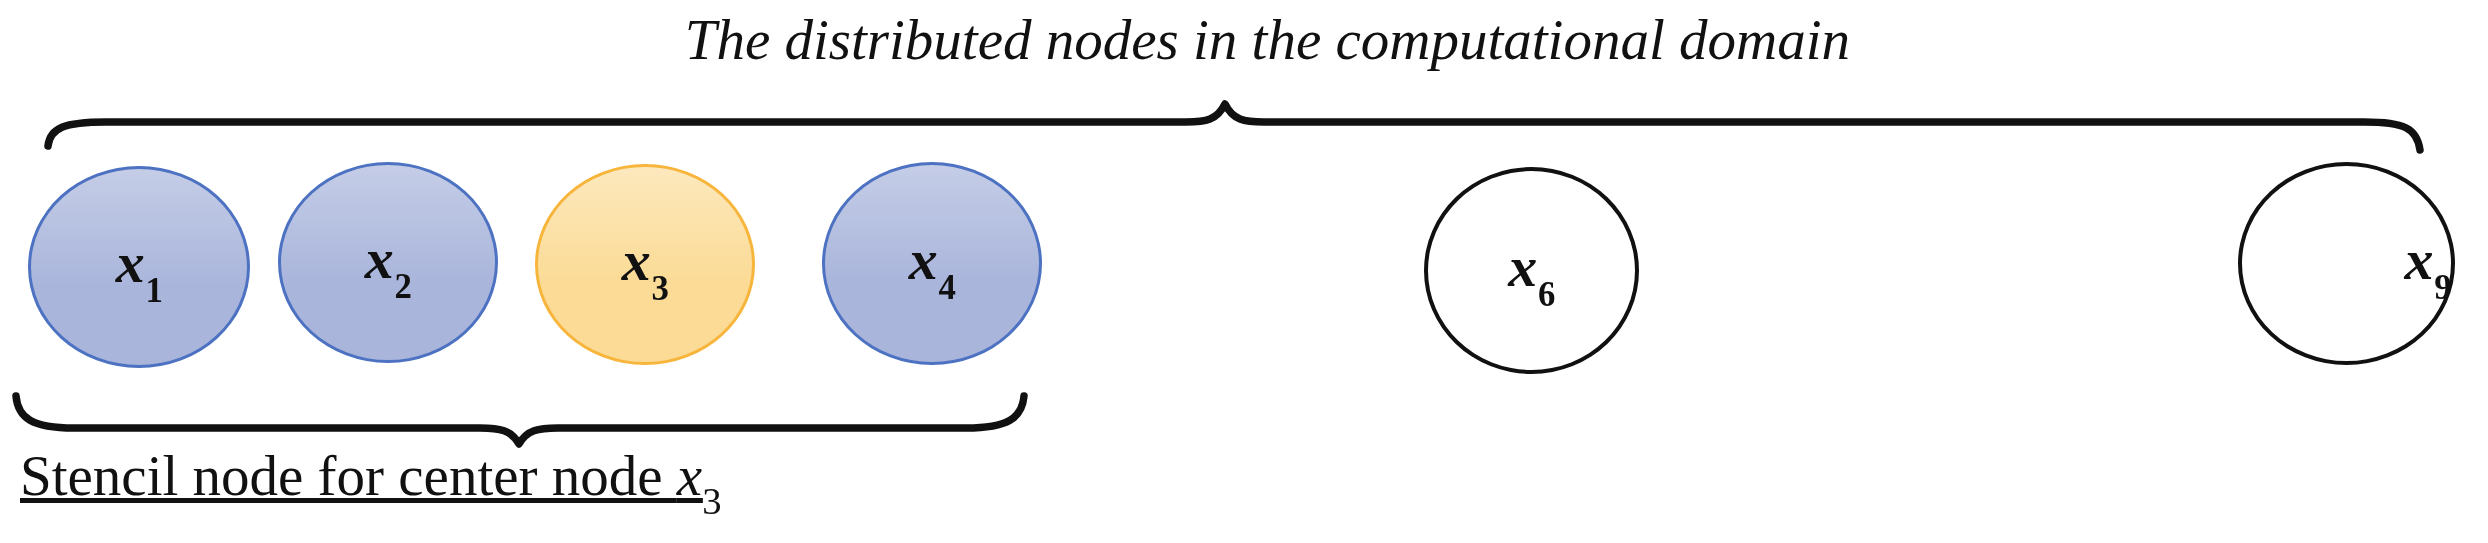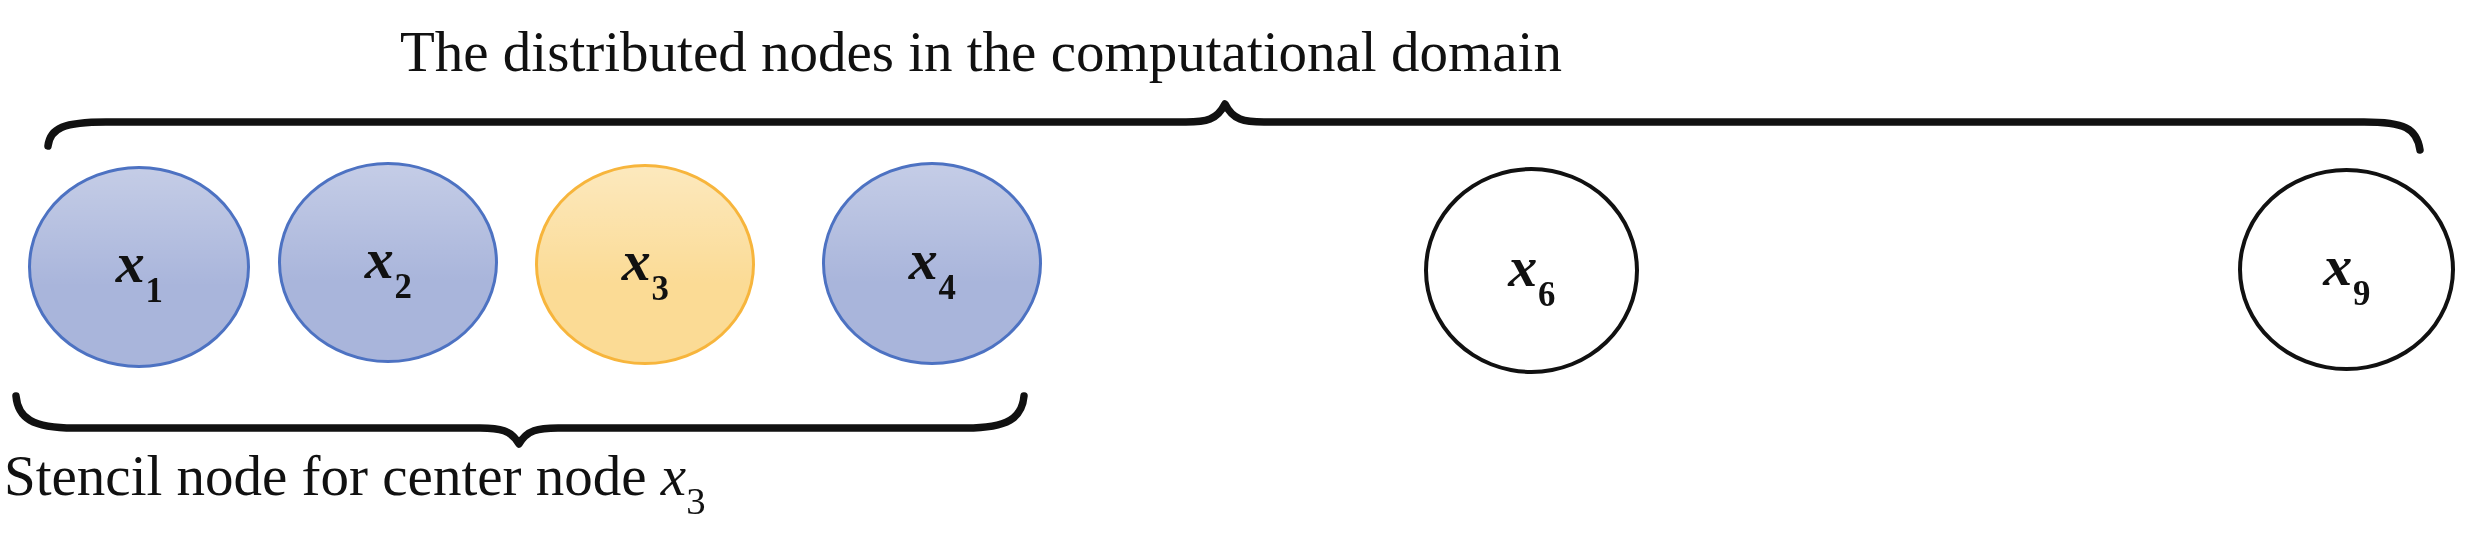--- a/index.html
+++ b/index.html
@@ -9,27 +9,28 @@
     height: 543px;
     background: #ffffff;
     font-family: "Liberation Serif", "DejaVu Serif", serif;
     color: var(--text-color, #111);
     overflow: hidden;
   }
 
   .title {
     position: absolute;
     left: 400px;
-    top: 16px;
+    top: 4px;
     width: 1450px;
-    text-align: left;
+    text-align: right;
     font-size: 57px;
     line-height: 1.25;
     white-space: nowrap;
     color: var(--text-color, #111);
+    font-style: italic;
   }
 
   .brace { position: absolute; }
   .brace path {
     fill: none;
     stroke: var(--brace-color, #111);
     stroke-width: 7.5;
     stroke-linecap: round;
     stroke-linejoin: round;
   }
@@ -71,26 +72,27 @@
     font-style: normal;
     font-size: 0.60em;
     line-height: 0;
     position: relative;
     top: 0.22em;
     left: 0.02em;
   }
 
   .caption {
     position: absolute;
-    left: 4px;
+    left: 20px;
     top: 442px;
     font-size: 57px;
     line-height: 1.2;
     white-space: nowrap;
     color: var(--text-color, #111);
+    text-decoration: underline;
   }
   .caption em { font-style: italic; }
   .caption sub {
     font-size: 0.68em;
     line-height: 0;
     position: relative;
     top: 0.18em;
   }
 </style>
 </head>
@@ -112,21 +114,21 @@
   </div>
   <div class="node center" style="left:535px; top:164px; width:220px; height:201px;">
     <span class="nl"><em>x</em><sub>3</sub></span>
   </div>
   <div class="node stencil" style="left:822px; top:162px; width:220px; height:203px;">
     <span class="nl"><em>x</em><sub>4</sub></span>
   </div>
   <div class="node domain" style="left:1424px; top:167px; width:215px; height:207px;">
     <span class="nl"><em>x</em><sub>6</sub></span>
   </div>
-  <div class="node domain" style="left:2238px; top:168px; width:217px; height:203px;">
+  <div class="node domain" style="left:2238px; top:162px; width:217px; height:203px;justify-content:flex-end;">
     <span class="nl"><em>x</em><sub>9</sub></span>
   </div>
 
   <svg class="brace underbrace" viewBox="0 0 1016 60" aria-hidden="true">
     <path d="M 4 6 C 6 28 20 38 62 38 L 468 38 C 488 38 499 40 507 54 C 515 40 526 38 546 38 L 954 38 C 996 38 1010 28 1012 6"></path>
   </svg>
 
   <div class="caption">
     <span>Stencil node for center node </span><em>x</em><sub>3</sub>
   </div>

